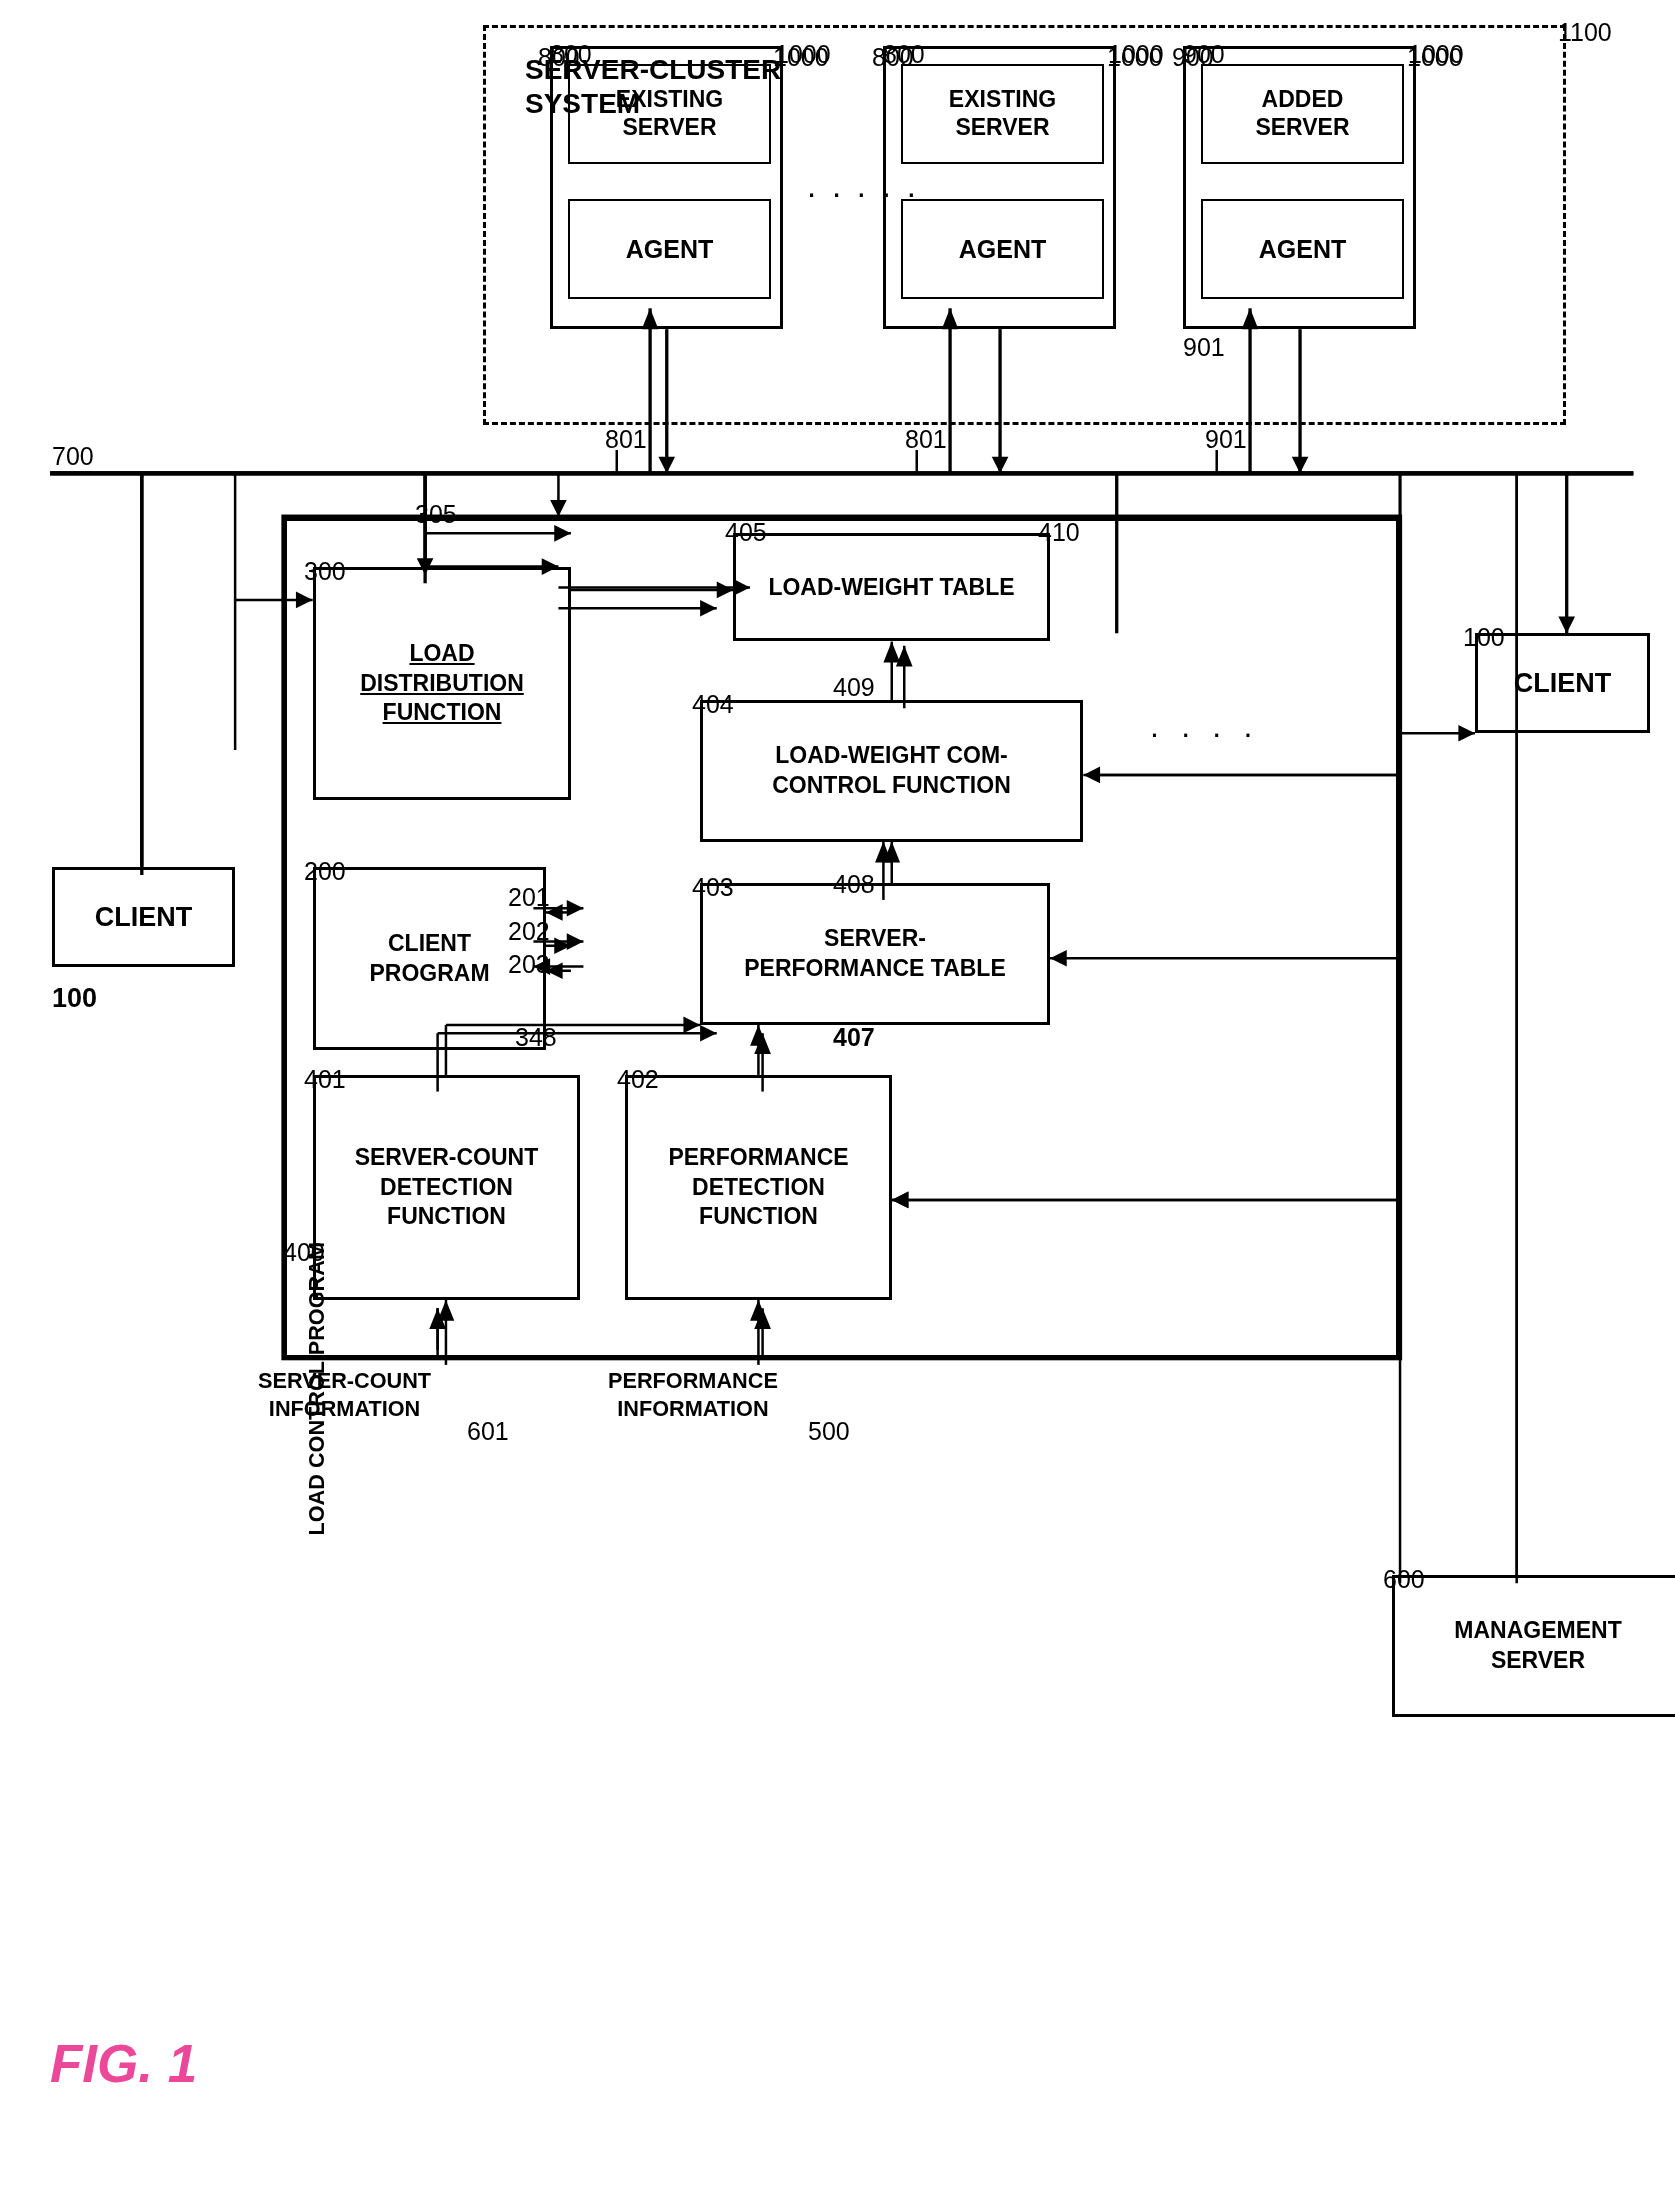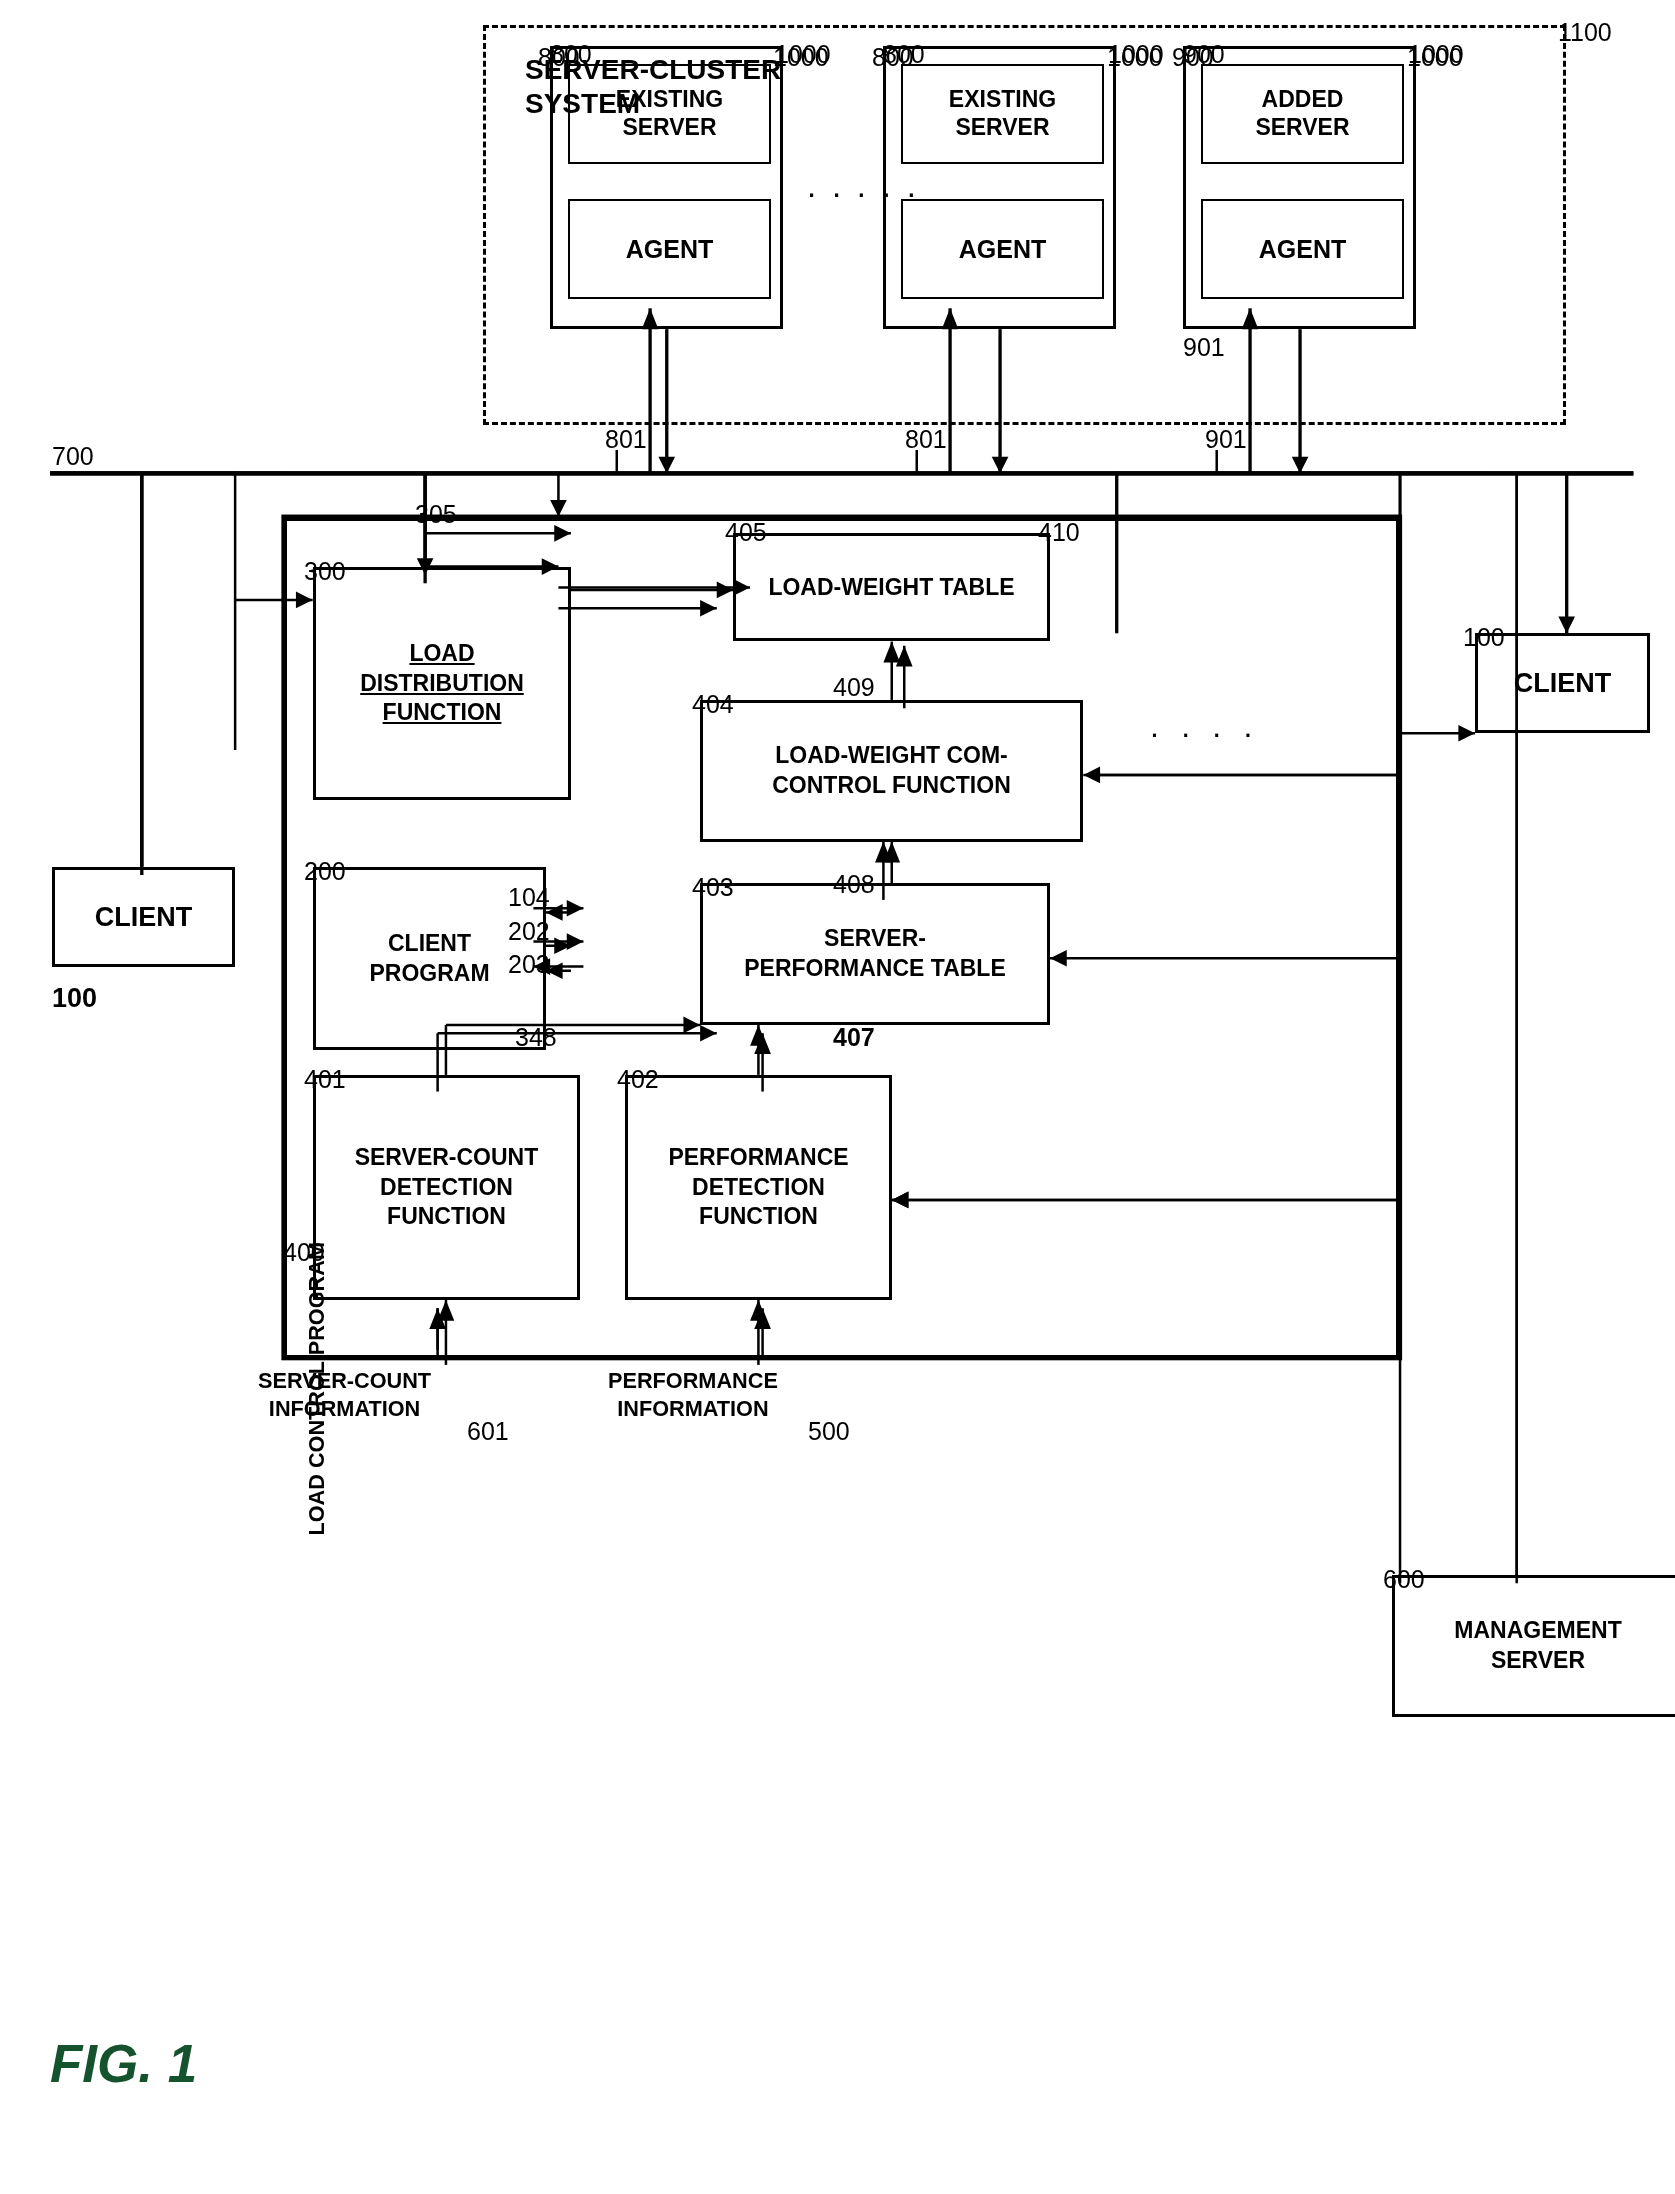--- a/index.html
+++ b/index.html
@@ -20,21 +20,21 @@
     }
 
     
     .fig-label {
       position: absolute;
       left: 50px;
       bottom: 100px;
       font-size: 53px;
       font-style: italic;
       font-weight: bold;
-      color: #14532d;
+      color: #ec4899;
     }
 
     
     .server-cluster-box {
       position: absolute;
       top: 25px;
       left: 483px;
       width: 1083px;
       height: 400px;
       border: 3.3px dashed #000;
@@ -240,21 +240,21 @@
 FUNCTION</span>
   </div>
   <div class="ref" style="top:557px; left:304px;">300</div>
 
   <div style="position:absolute; top:867px; left:313px; width:233px; height:183px; border:3.3px solid #000; display:flex; align-items:center; justify-content:center; text-align:center; font-size:23px; font-weight:bold; line-height:1.3;">
     <span style="white-space:pre;">CLIENT
 PROGRAM</span>
   </div>
   <div class="ref" style="top:857px; left:304px;">200</div>
 
-  <div class="ref" style="top:883px; left:508px;">104</div>
+  <div class="ref" style="top:883px; left:508px;">201</div>
   <div class="ref" style="top:917px; left:508px;">202</div>
   <div class="ref" style="top:950px; left:508px;">203</div>
 
   <div style="position:absolute; top:533px; left:733px; width:317px; height:108px; border:3.3px solid #000; display:flex; align-items:center; justify-content:center; font-size:23px; font-weight:bold; text-align:center;">
     <span>LOAD-WEIGHT TABLE</span>
   </div>
   <div class="ref" style="top:518px; left:725px;">405</div>
   <div class="ref" style="top:518px; left:1038px;">410</div>
 
   <div style="position:absolute; top:700px; left:700px; width:383px; height:142px; border:3.3px solid #000; display:flex; align-items:center; justify-content:center; text-align:center; font-size:23px; font-weight:bold; line-height:1.3;">

